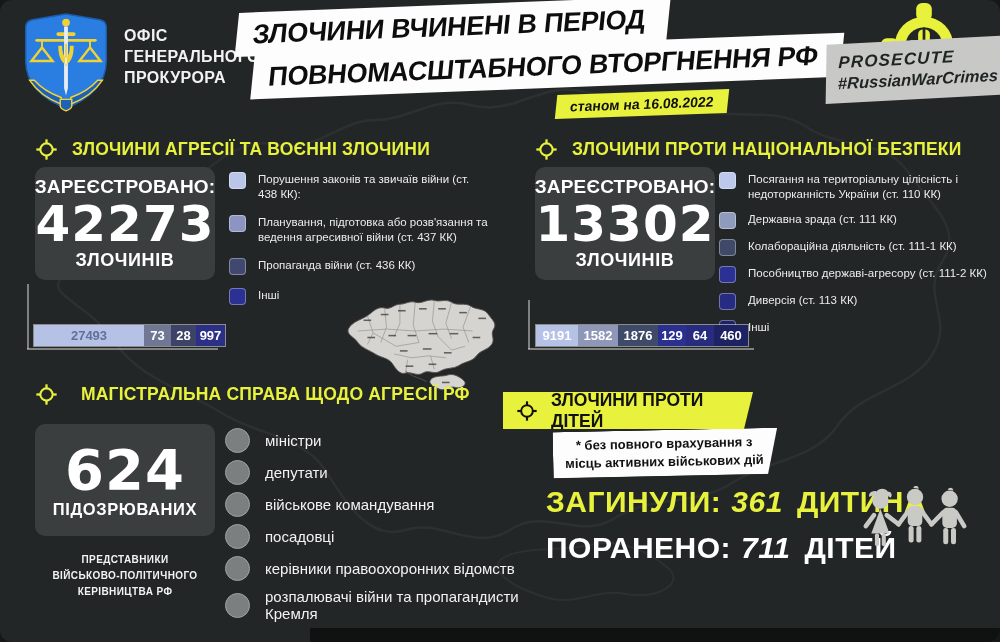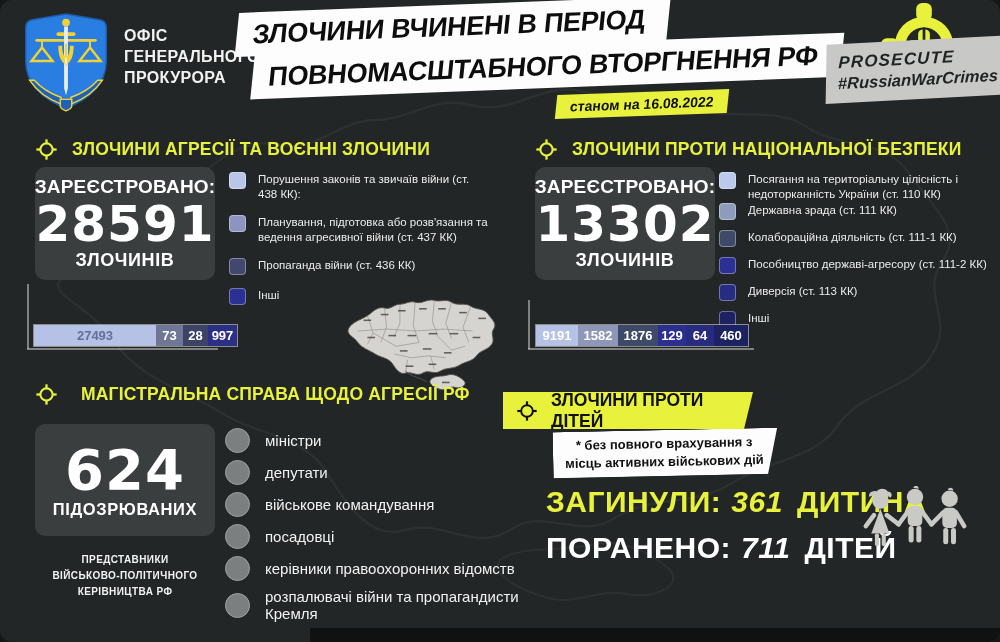--- a/index.html
+++ b/index.html
@@ -155,21 +155,21 @@
       <rect x="10.7" y="0.4" width="2.6" height="4.6" fill="currentColor"></rect>
       <rect x="10.7" y="19" width="2.6" height="4.6" fill="currentColor"></rect>
       <rect x="0.4" y="10.7" width="4.6" height="2.6" fill="currentColor"></rect>
       <rect x="19" y="10.7" width="4.6" height="2.6" fill="currentColor"></rect>
     </svg>
     <h2>ЗЛОЧИНИ АГРЕСІЇ ТА ВОЄННІ ЗЛОЧИНИ</h2>
   </div>
 
   <div class="abs card" style="left:35px; top:167px; width:180px; height:113px;">
     <div class="lbl">ЗАРЕЄСТРОВАНО:</div>
-    <div class="big-num">28591</div>
+    <div class="big-num">42273</div>
     <div class="unit">ЗЛОЧИНІВ</div>
   </div>
 
   <div class="abs legend" style="left:229px; top:172px; width:262px;">
 
   <div class="legend-item">
       <span class="swatch" style="background: rgb(185, 198, 234);"></span>
       <span class="legend-label">Порушення законів та звичаїв війни (ст. 438 КК):</span>
     </div>
       <div class="legend-item">
@@ -183,21 +183,21 @@
       <div class="legend-item">
       <span class="swatch" style="background: rgb(43, 49, 147);"></span>
       <span class="legend-label">Інші</span>
     </div>
     </div>
 
   <div class="abs axis-v" style="left:27px; top:284px; height:65px;"></div>
   <div class="abs axis-h" style="left:27px; top:348px; width:191px;"></div>
   <div class="abs stackbar" style="left:33px; top:324px;">
 
-  <div class="seg" style="background: rgb(181, 194, 230); color: rgb(98, 112, 154); width: 122px;">27493</div>
+  <div class="seg" style="background: rgb(181, 194, 230); color: rgb(98, 112, 154); width: 110px;">27493</div>
       <div class="seg" style="background: rgb(111, 119, 149); color: rgb(255, 255, 255); width: 27px;">73</div>
       <div class="seg" style="background: rgb(61, 67, 102); color: rgb(255, 255, 255); width: 25px;">28</div>
       <div class="seg" style="background: rgb(43, 47, 133); color: rgb(255, 255, 255); width: 29px;">997</div>
     </div>
 
   <div class="abs sec-header" style="left:536px; top:139px;">
     <svg class="bullet" width="21" height="21" viewBox="0 0 24 24" style="color:#e8f23c;">
       <circle cx="12" cy="12" r="7" fill="none" stroke="currentColor" stroke-width="2.4"></circle>
       <rect x="10.7" y="0.4" width="2.6" height="4.6" fill="currentColor"></rect>
       <rect x="10.7" y="19" width="2.6" height="4.6" fill="currentColor"></rect>
@@ -208,21 +208,21 @@
   </div>
 
   <div class="abs card" style="left:535px; top:167px; width:180px; height:113px;">
     <div class="lbl">ЗАРЕЄСТРОВАНО:</div>
     <div class="big-num">13302</div>
     <div class="unit">ЗЛОЧИНІВ</div>
   </div>
 
   <div class="abs legend" style="left:719px; top:172px; width:268px;">
 
-  <div class="legend-item" style="margin-bottom:1px;">
+  <div class="legend-item" style="margin-bottom:10px;">
       <span class="swatch" style="background: rgb(189, 201, 236);"></span>
       <span class="legend-label">Посягання на територіальну цілісність і недоторканність України (ст. 110 КК)</span>
     </div>
       <div class="legend-item" style="margin-bottom:10px;">
       <span class="swatch" style="background: rgb(142, 155, 186);"></span>
       <span class="legend-label">Державна зрада (ст. 111 КК)</span>
     </div>
       <div class="legend-item" style="margin-bottom:10px;">
       <span class="swatch" style="background: rgb(62, 74, 104);"></span>
       <span class="legend-label">Колабораційна діяльність (ст. 111-1 КК)</span>

